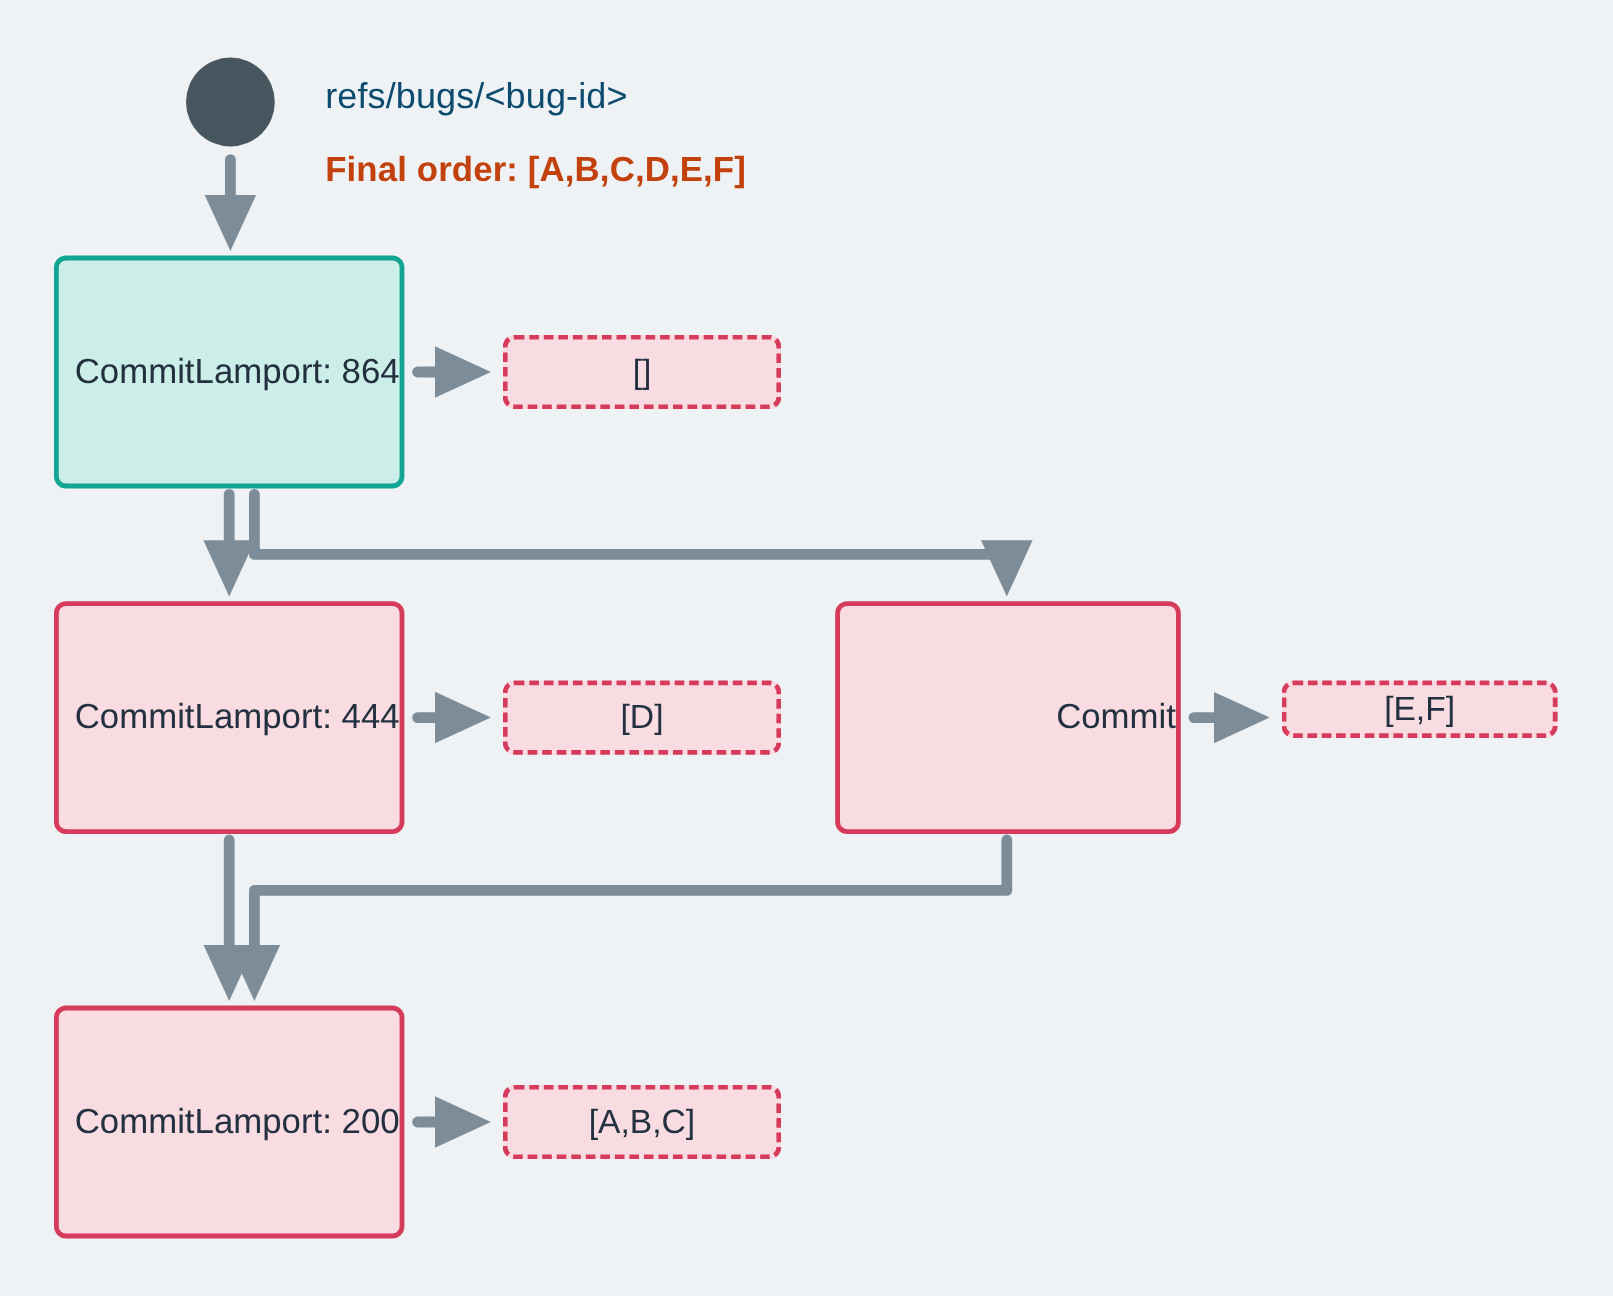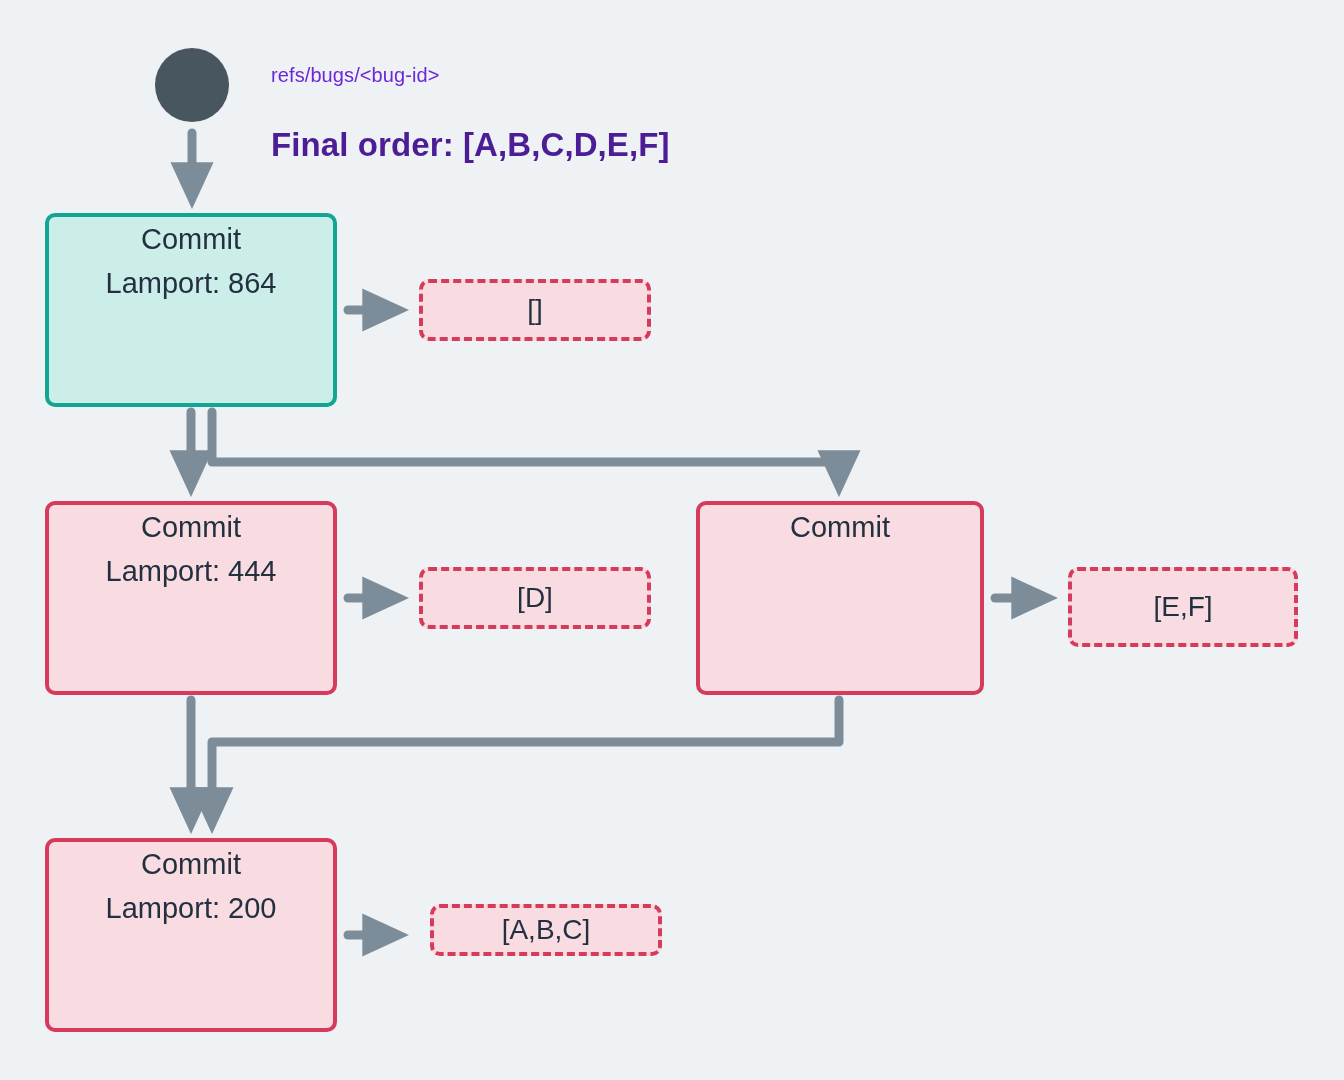--- a/index.html
+++ b/index.html
@@ -37,45 +37,45 @@
     height: 74px;
     border-radius: 50%;
     background: #48565f;
   }
 
   
   .ref-label {
     position: absolute;
     left: 271px;
     top: 64px;
-    font-size: 20px;
-    color: #6d28d9;
+    font-size: 30px;
+    color: #0c4a6e;
     letter-spacing: 0.1px;
     white-space: nowrap;
   }
   .final-order {
     position: absolute;
     left: 271px;
     top: 126px;
-    font-size: 33px;
+    font-size: 29px;
     font-weight: bold;
-    color: #4c1d95;
+    color: #c2410c;
     letter-spacing: 0.1px;
     white-space: nowrap;
   }
 
   
   .commit {
     position: absolute;
     box-sizing: border-box;
     border-radius: 10px;
     display: flex;
-    flex-direction: column;
+    flex-direction: row;
     align-items: center;
-    justify-content: flex-start;
+    justify-content: flex-end;
     line-height: 1.52;
     font-size: 29px;
     color: #233040;
   }
   .commit .ln {
     white-space: nowrap;
   }
   .commit.teal {
     background: #cceee8;
     border: 4px solid #12a594;
@@ -101,22 +101,22 @@
   }
 
   
   #node-864   { left: 45px;  top: 213px;  width: 292px; height: 194px; }
   #node-246   { left: 45px;  top: 501px;  width: 292px; height: 194px; }
   #node-537   { left: 696px; top: 501px;  width: 288px; height: 194px; }
   #node-127   { left: 45px;  top: 838px;  width: 292px; height: 194px; }
 
   #pay-864 { left: 419px;  top: 279px; width: 232px; height: 62px; }
   #pay-246 { left: 419px;  top: 567px; width: 232px; height: 62px; }
-  #pay-537 { left: 1068px; top: 567px; width: 230px; height: 80px; }
-  #pay-127 { left: 430px;  top: 904px; width: 232px; height: 52px; }
+  #pay-537 { left: 1068px; top: 567px; width: 230px; height: 48px; }
+  #pay-127 { left: 419px;  top: 904px; width: 232px; height: 62px; }
 </style>
 </head>
 <body>
 
 <div id="stage">
 
   <svg id="edges" viewBox="0 0 1344 1080" width="1344" height="1080">
     <defs>
       <marker id="arrow" viewBox="0 0 10 10" refX="7.2" refY="5" markerWidth="5.2" markerHeight="5.2" orient="auto-start-reverse">
         <path d="M 0 0.4 L 10 5 L 0 9.6 z" fill="#7c8d99"></path>

